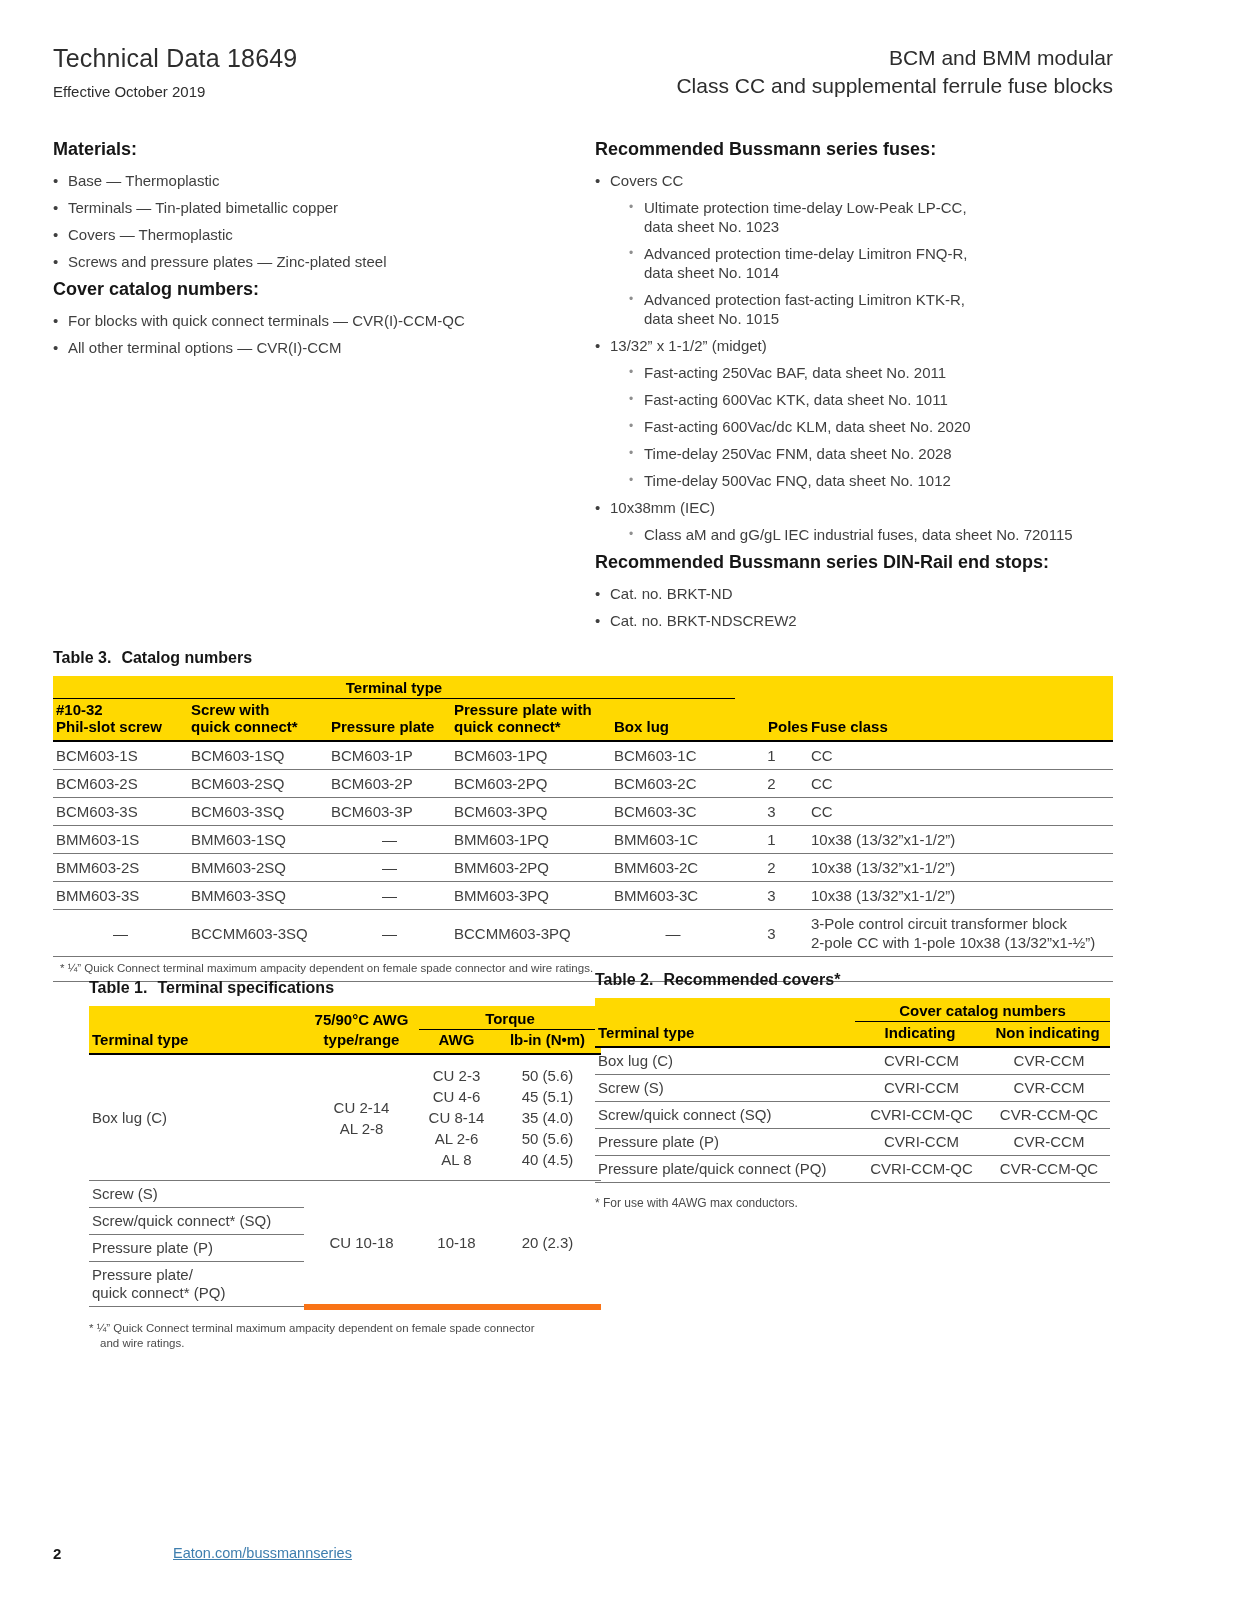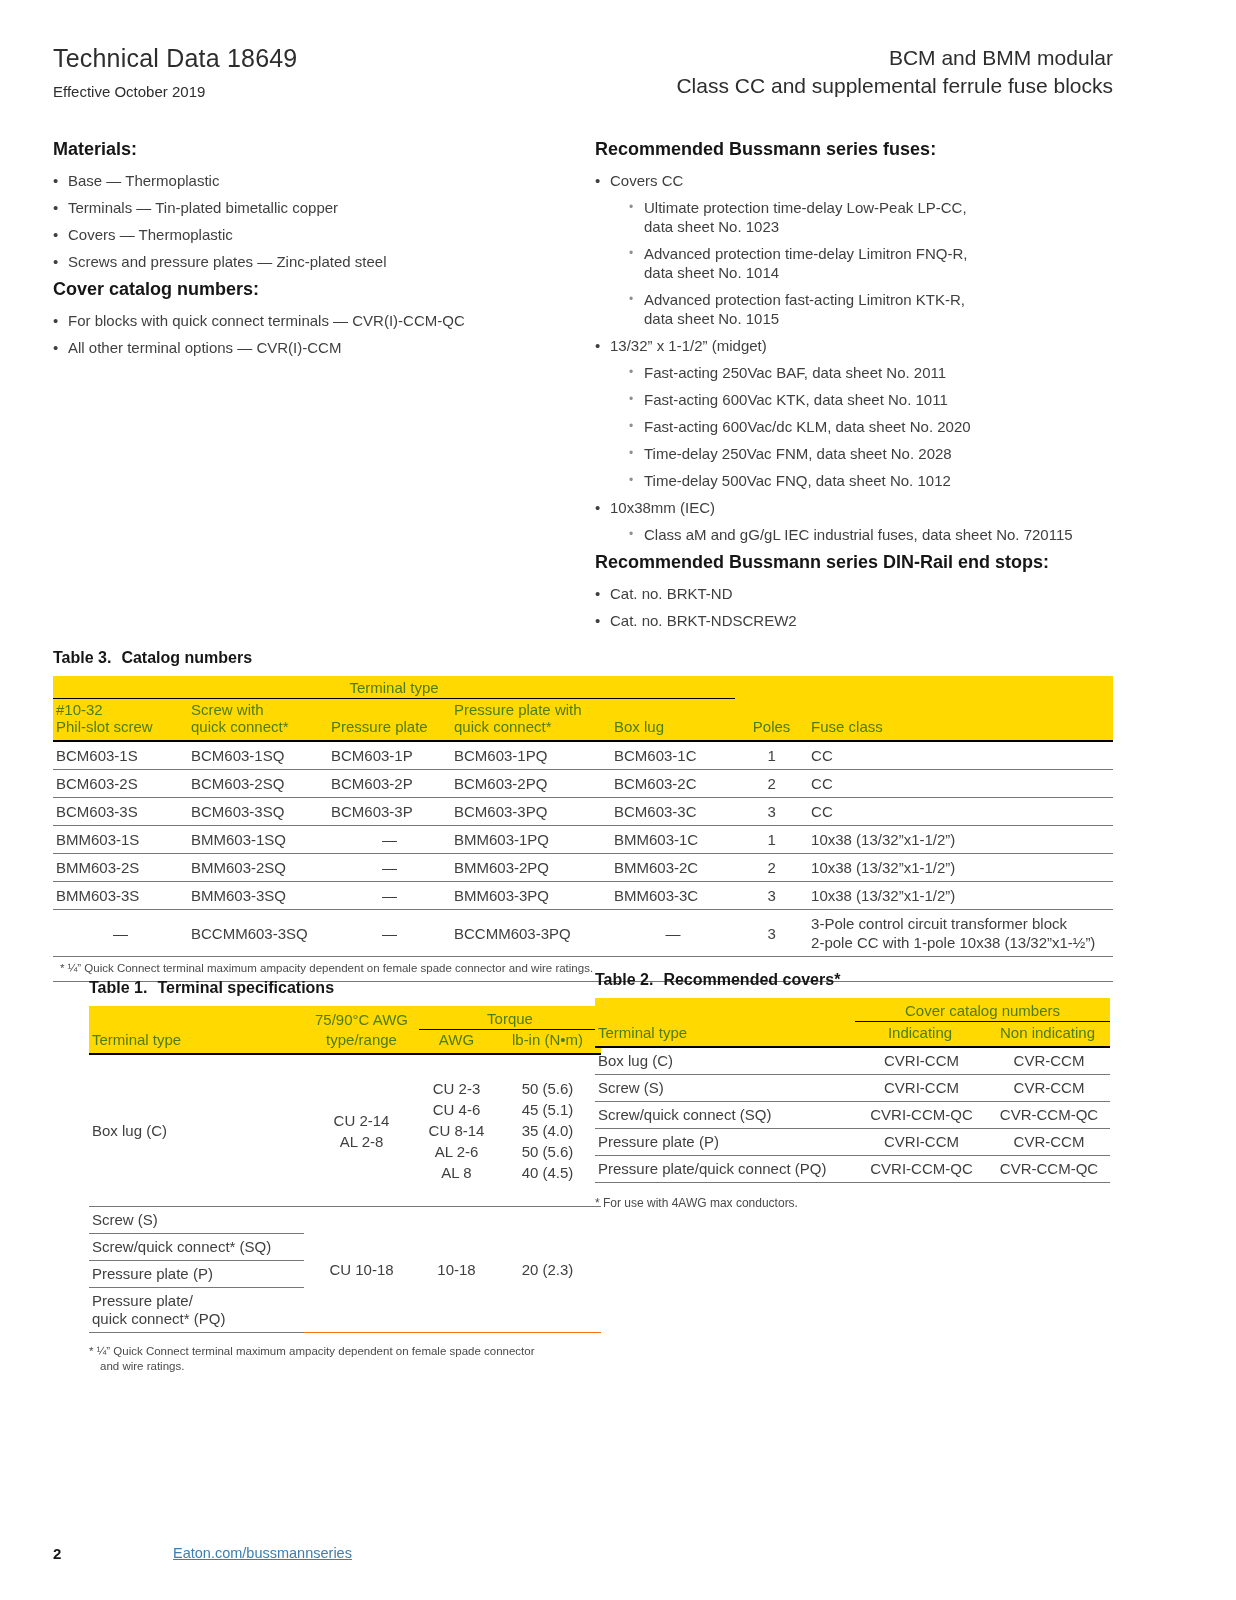--- a/index.html
+++ b/index.html
@@ -18,48 +18,48 @@
   .b-item .dot{flex:0 0 15px;width:15px;color:#3f3f3f;}
   .b-item.lvl2{margin-left:34px;margin-bottom:8px;}
   .b-item .dot.dot2{color:#8f8f8f;font-size:12px;line-height:19px;}
   .gap-top{margin-top:17px;}
   .gap-top-sm{margin-top:6px;}
 
   
   .tbl-title{font-size:16px;font-weight:bold;color:#161616;margin-bottom:9px;}
   .tbl-title .lbl{margin-right:10px;}
   table{border-collapse:collapse;table-layout:fixed;}
-  th{font-weight:normal;color:#4d7c0f;background:var(--accent,#ffd900);font-size:15px;}
+  th{font-weight:bold;color:#000000;background:var(--accent,#ffd900);font-size:15px;}
   td{font-size:15px;color:#3f3f3f;}
   .c-center{text-align:center;}
   .h-left{text-align:left;padding-left:3px;}
   .v-bottom{vertical-align:bottom;}
   .footnote{font-size:11.5px;color:#4a4a4a;line-height:15px;}
 
   
   .t3{width:1060px;}
   .t3 thead th{line-height:17px;}
   .t3 .tt-cell{text-align:center;padding:3px 0 2px 0;border-bottom:1px solid #000;}
   .t3 .tt-empty{padding:3px 0 2px 0;}
   .t3 .colhead th{vertical-align:bottom;text-align:left;padding:2px 0 5px 3px;border-bottom:2px solid #000;}
-  .t3 .colhead th.c-center{text-align:center;padding-left:0;}
+  .t3 .colhead th.c-center{text-align:right;padding-left:0;}
   .t3 tbody td{border-bottom:1px solid #777;padding:4px 0 4px 3px;line-height:19px;}
   .t3 tbody td.c-center{padding-left:0;}
   .t3 tfoot td{border-bottom:1px solid #777;padding:4px 0 5px 7px;}
 
   
   .t1{width:512px;}
   .t1 .r1 th{padding:4px 0 0 0;line-height:17px;}
   .t1 .r1 .torque{border-bottom:1px solid #000;padding-bottom:2px;}
   .t1 .r2 th{padding:1px 0 5px 0;line-height:17px;border-bottom:2px solid #000;vertical-align:bottom;}
   .t1 .r2 th.h-left{padding-left:3px;}
   .t1 tbody td{line-height:21px;vertical-align:middle;}
-  .t1 .boxlug td{border-bottom:1px solid #777;padding:23px 0;}
+  .t1 .boxlug td{border-bottom:1px solid #777;padding:10px 0;}
   .t1 .shared td.lbl{border-bottom:1px solid #777;padding:4px 0 4px 3px;line-height:18px;}
-  .t1 .shared td.shval{border-bottom:1px solid #f97316;}
+  .t1 .shared td.shval{border-bottom:6px solid #f97316;}
   .t1 .shared.last td.lbl{border-bottom:1px solid #777;}
 
   
   .t2{width:515px;}
   .t2 .r1 th{padding:4px 0 0 0;line-height:17px;}
   .t2 .r1 .group{border-bottom:1px solid #000;padding-bottom:2px;}
   .t2 .r2 th{padding:2px 0 5px 0;line-height:17px;border-bottom:2px solid #000;vertical-align:bottom;}
   .t2 .r2 th.h-left{padding-left:3px;}
   .t2 tbody td{border-bottom:1px solid #777;padding:4px 0 4px 3px;line-height:18px;}
 

